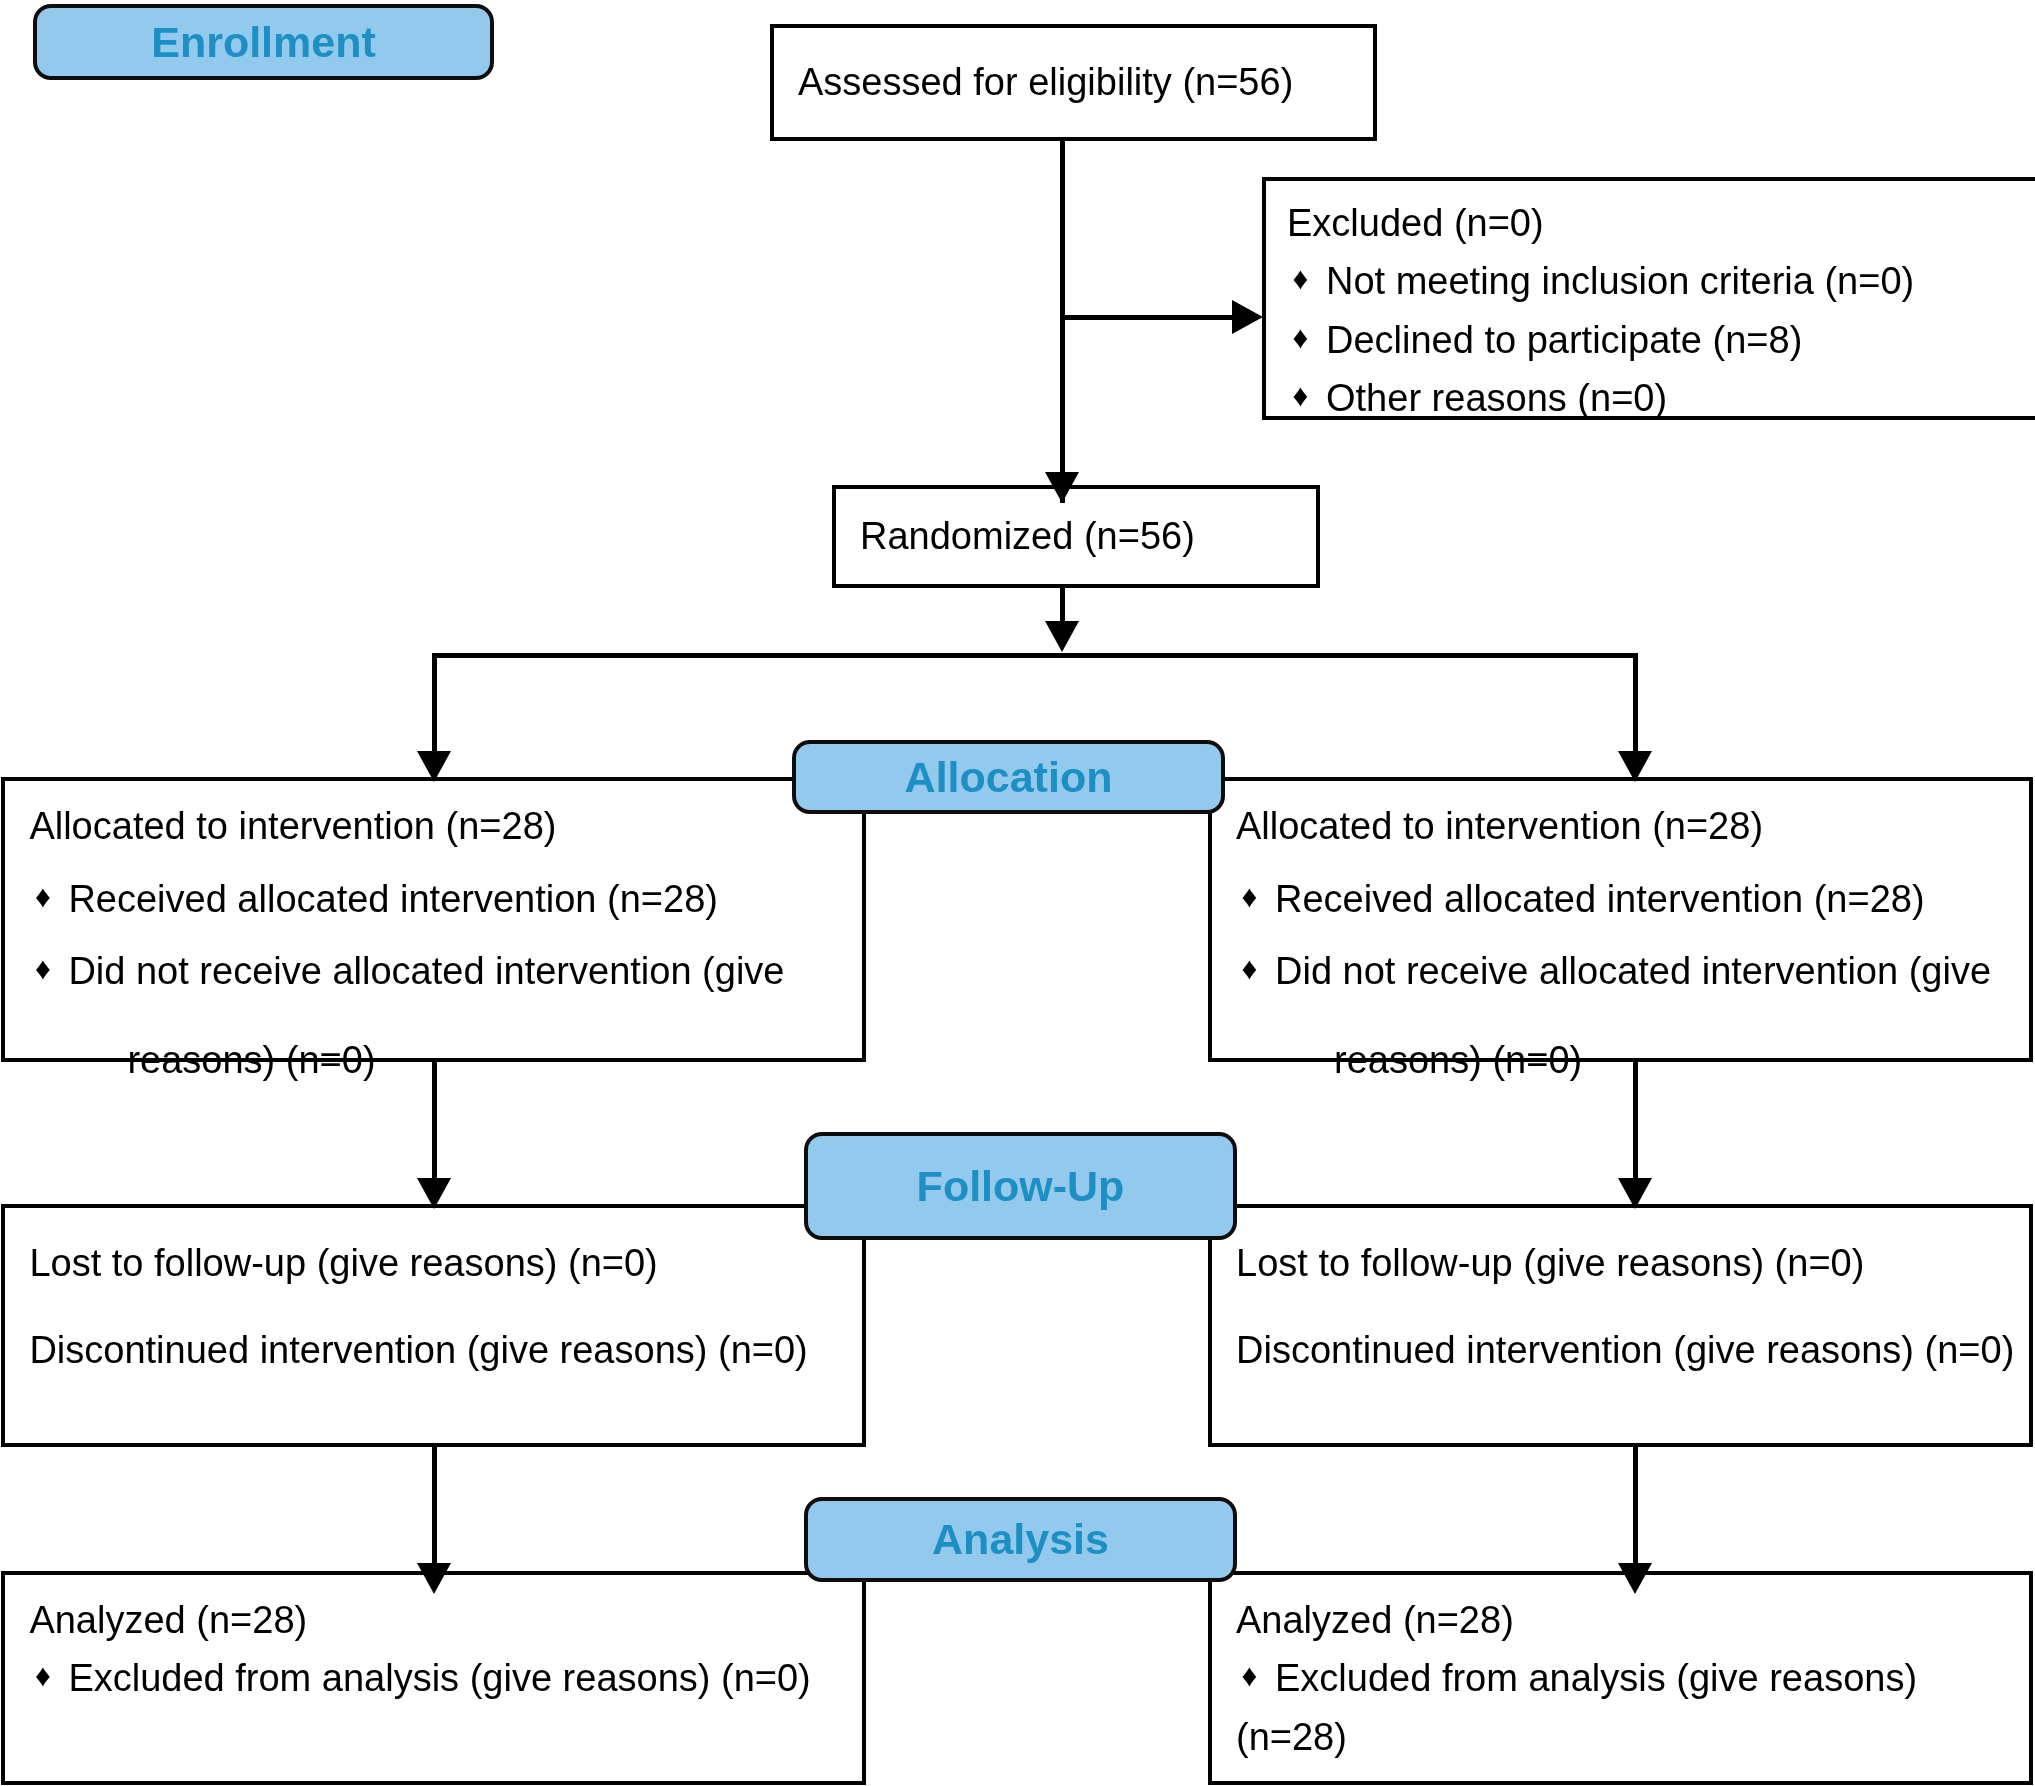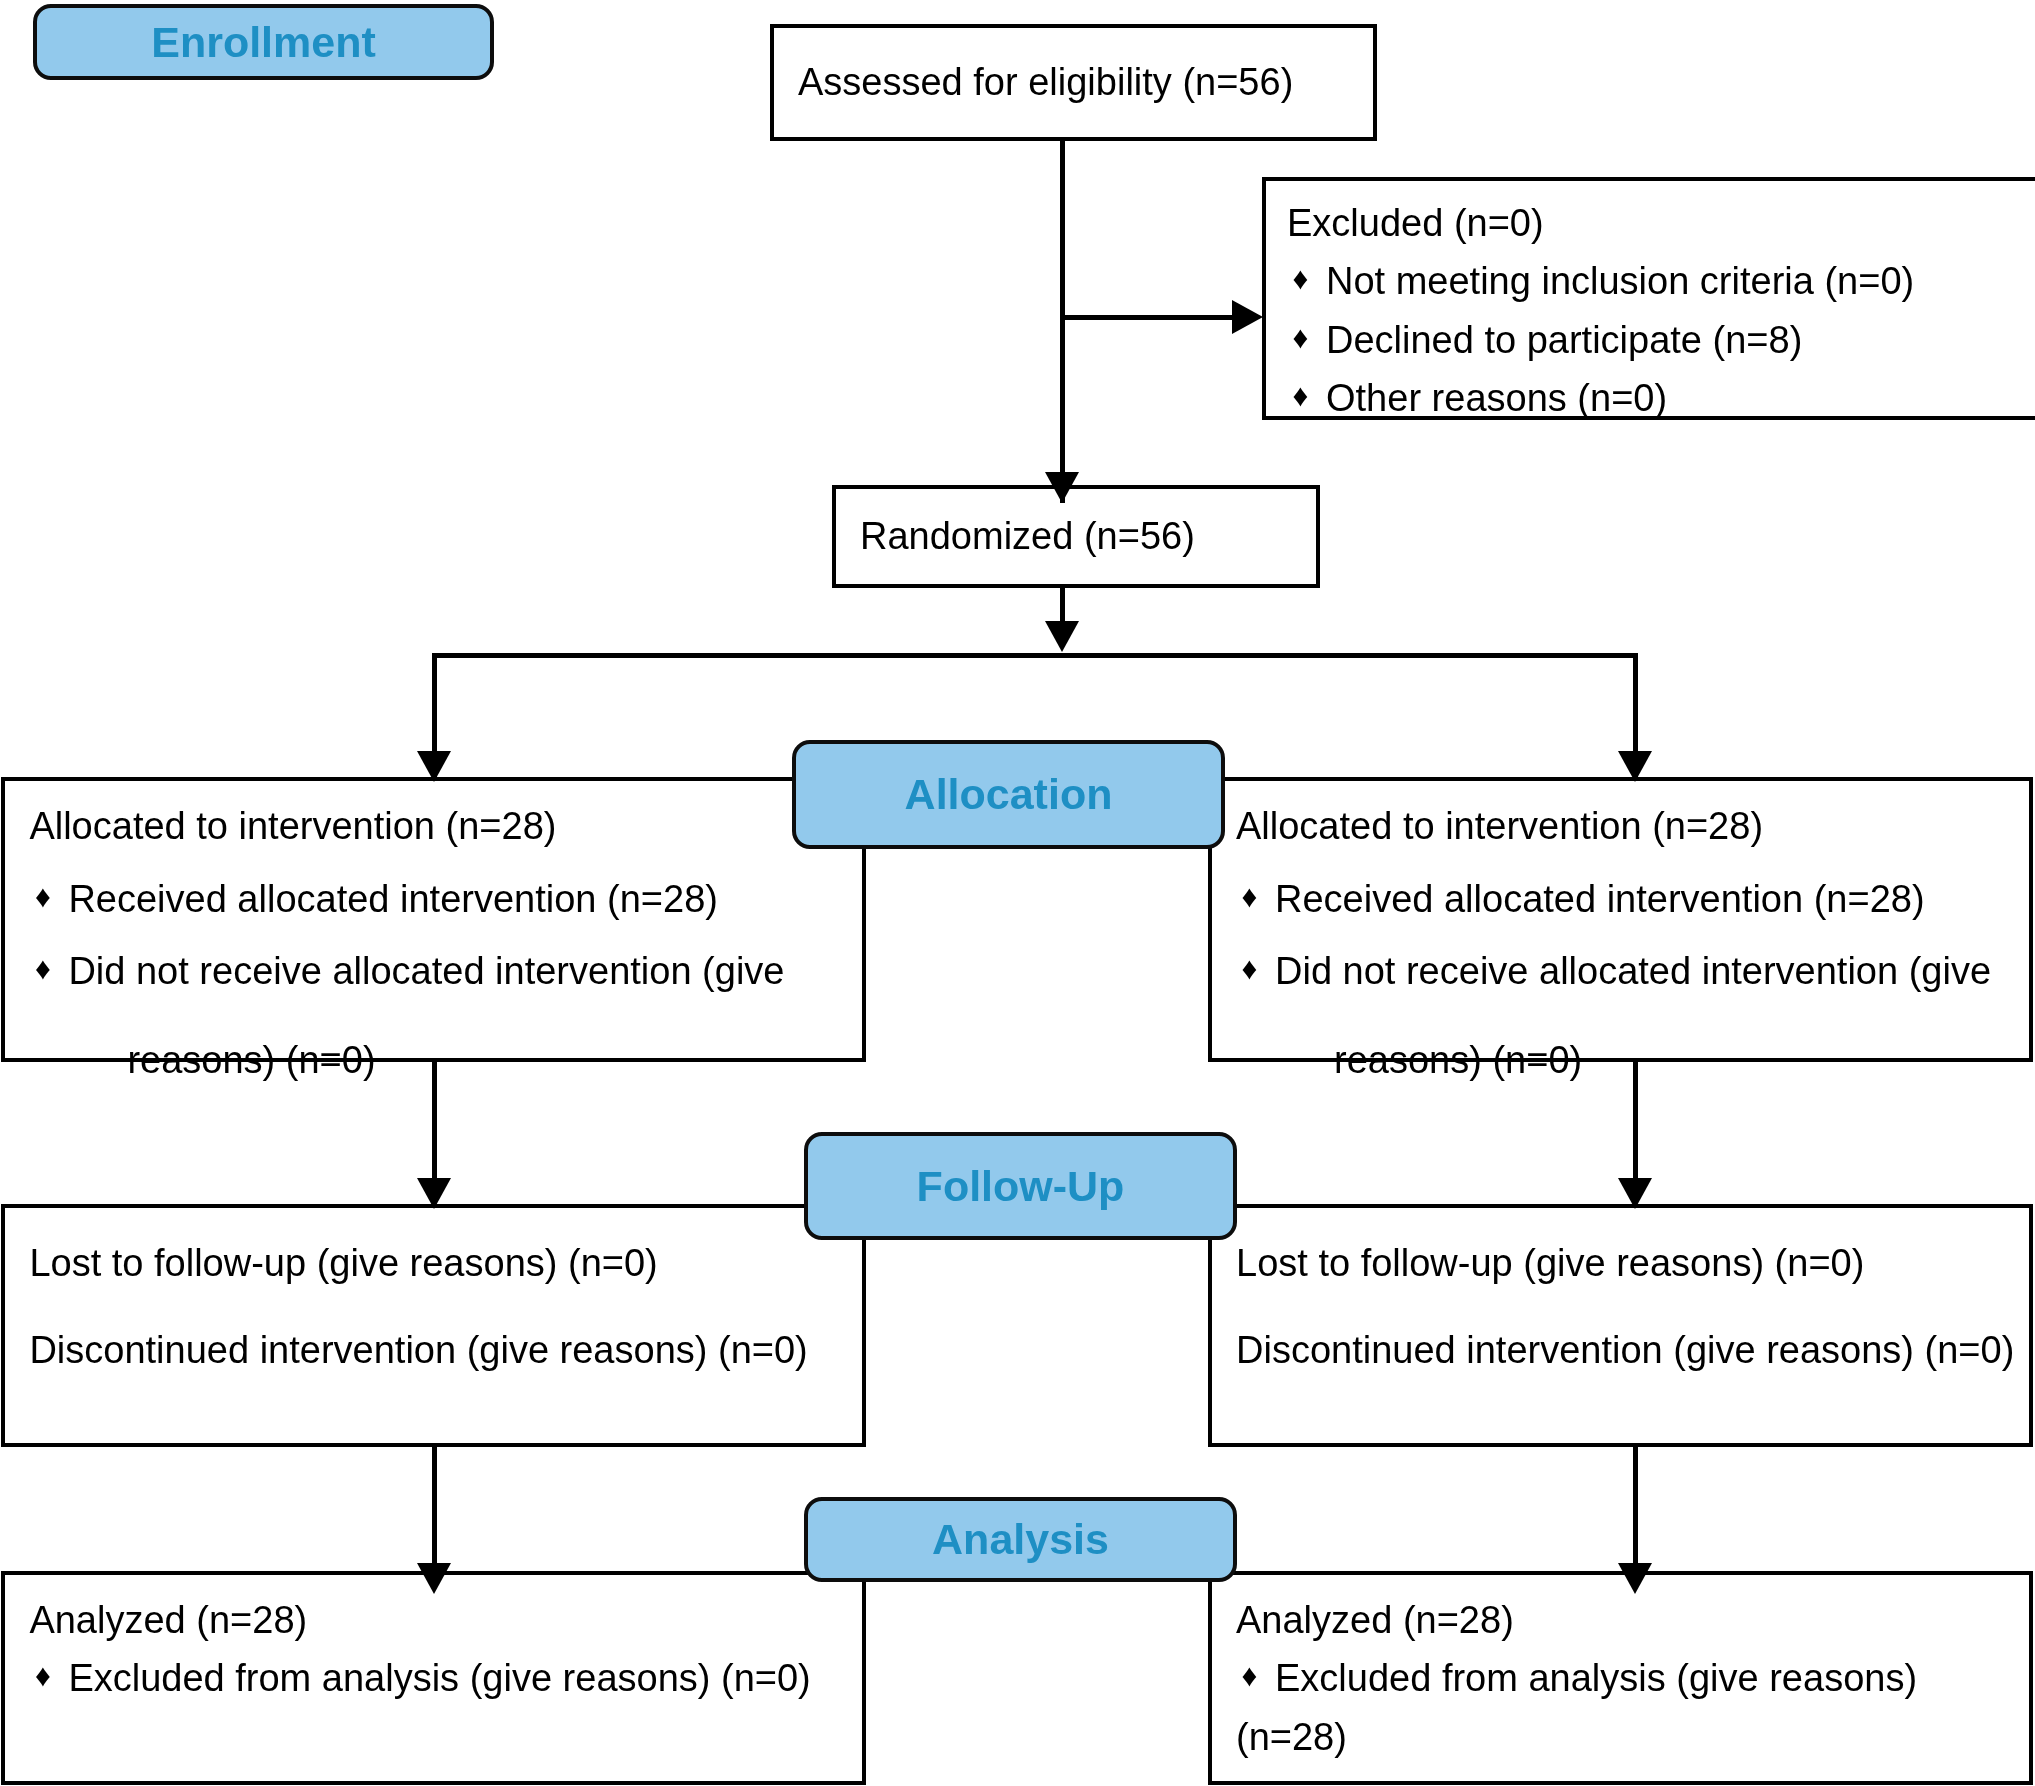--- a/index.html
+++ b/index.html
@@ -164,21 +164,21 @@
   <div class="arrow-down" style="left:1045px; top:621px;"></div>
 
   <div class="hline" style="left:432px; top:653px; width:1206px;"></div>
 
   <div class="vline" style="left:432px; top:653px; height:126px;"></div>
   <div class="arrow-down" style="left:417px; top:751px;"></div>
 
   <div class="vline" style="left:1633px; top:653px; height:126px;"></div>
   <div class="arrow-down" style="left:1618px; top:751px;"></div>
 
-  <div class="stage" style="left:792px; top:740px; width:433px; height:109px;">
+  <div class="stage" style="left:792px; top:740px; width:433px; height:74px;">
     <span>Allocation</span>
   </div>
 
   <div class="box" style="left:1.4px; top:777px; width:865px; height:285px;">
     <span class="line">Allocated to intervention (n=28)</span>
     <ul class="bullets loose">
       <li>
         <span class="bullet-glyph">♦</span>
         <span class="bullet-text">Received allocated intervention (n=28)</span>
       </li>

